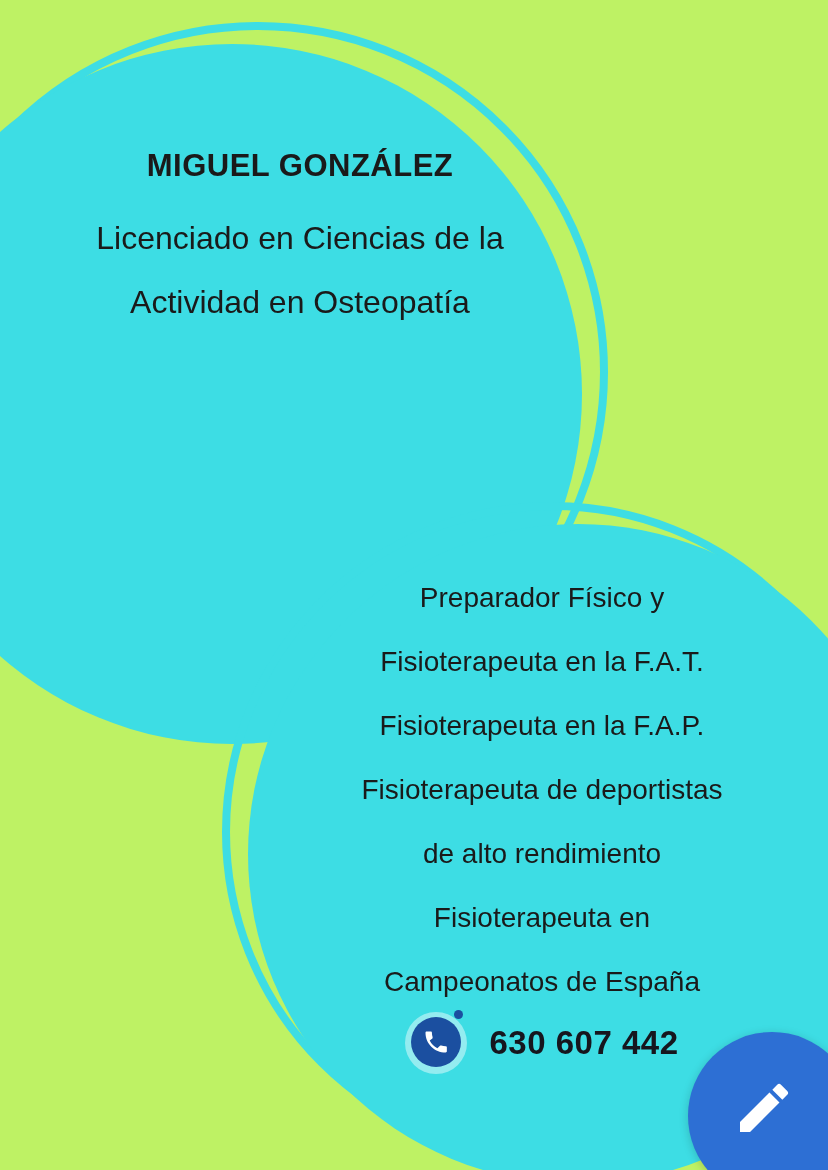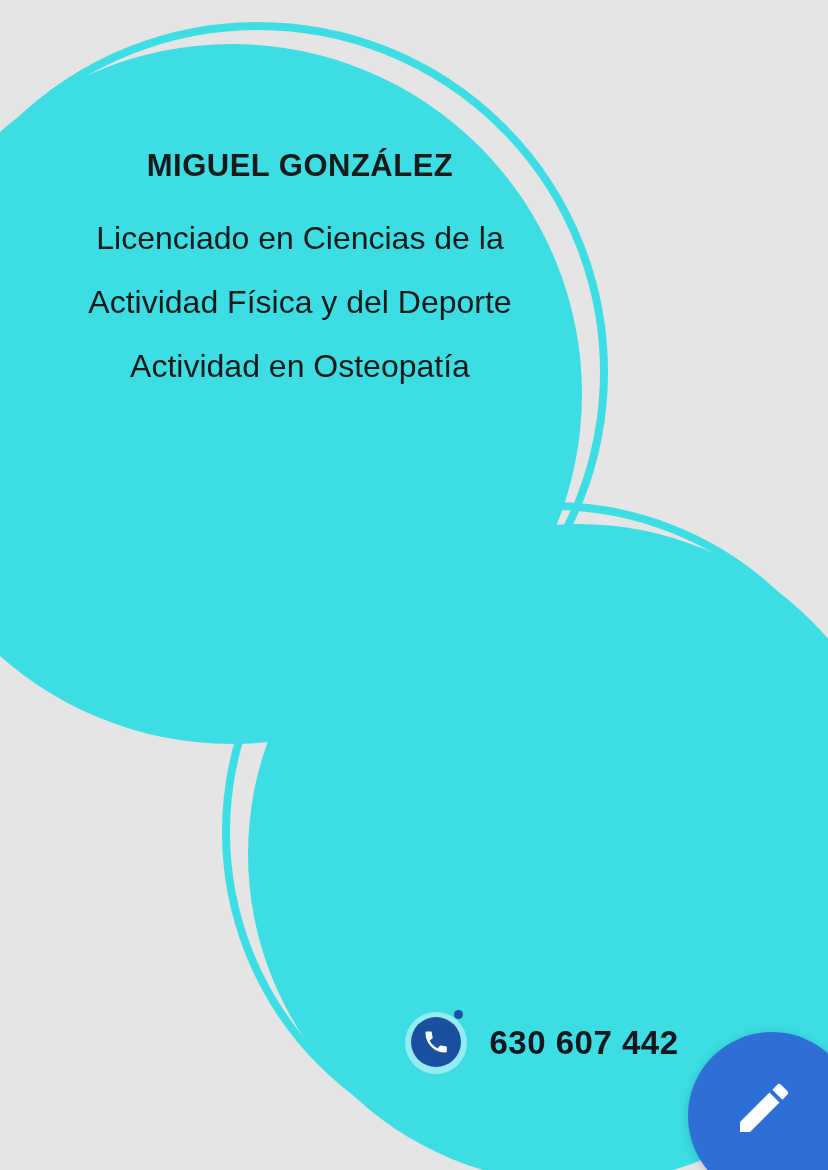--- a/index.html
+++ b/index.html
@@ -11,21 +11,21 @@
     width: 828px;
     height: 1170px;
     overflow: hidden;
     font-family: "Liberation Sans", sans-serif;
     position: relative;
   }
 
   #card {
     position: absolute;
     inset: 0;
-    background: #e5e5e5;
+    background: #bef264;
     overflow: hidden;
   }
 
   
   .circle-top-ring {
     position: absolute;
     left: -92px;
     top: 22px;
     width: 700px;
     height: 700px;
@@ -176,24 +176,32 @@
 
   <div class="circle-top-ring"></div>
   <div class="circle-top-fill"></div>
 
   <div class="circle-bot-ring"></div>
   <div class="circle-bot-fill"></div>
 
   <div class="block-top">
     <div class="name">MIGUEL GONZÁLEZ</div>
     <div class="line">Licenciado en Ciencias de la</div>
-    <div class="line">Actividad Física y del Deporte</div>
     <div class="line">Actividad en Osteopatía</div>
   </div>
 
+  <div class="block-bottom">
+    <div class="line">Preparador Físico y</div>
+    <div class="line">Fisioterapeuta en la F.A.T.</div>
+    <div class="line">Fisioterapeuta en la F.A.P.</div>
+    <div class="line">Fisioterapeuta de deportistas</div>
+    <div class="line">de alto rendimiento</div>
+    <div class="line">Fisioterapeuta en</div>
+    <div class="line">Campeonatos de España</div>
+  </div>
 
   <div class="phone-row">
     <span class="phone-badge">
       <span class="halo"></span>
       <span class="dot"></span>
       <span class="disc">
         <svg width="28" height="28" viewBox="0 0 24 24" aria-hidden="true">
           <path fill="#ffffff" d="M6.6 10.8c1.5 2.9 3.7 5.1 6.6 6.6l2.2-2.2c.3-.3.7-.4 1.1-.2 1.2.4 2.5.6 3.8.6.6 0 1 .4 1 1V20c0 .6-.4 1-1 1C10.6 21 3 13.4 3 4c0-.6.4-1 1-1h3.5c.6 0 1 .4 1 1 0 1.3.2 2.6.6 3.8.1.4 0 .8-.2 1.1l-2.3 1.9z"></path>
         </svg>
       </span>

